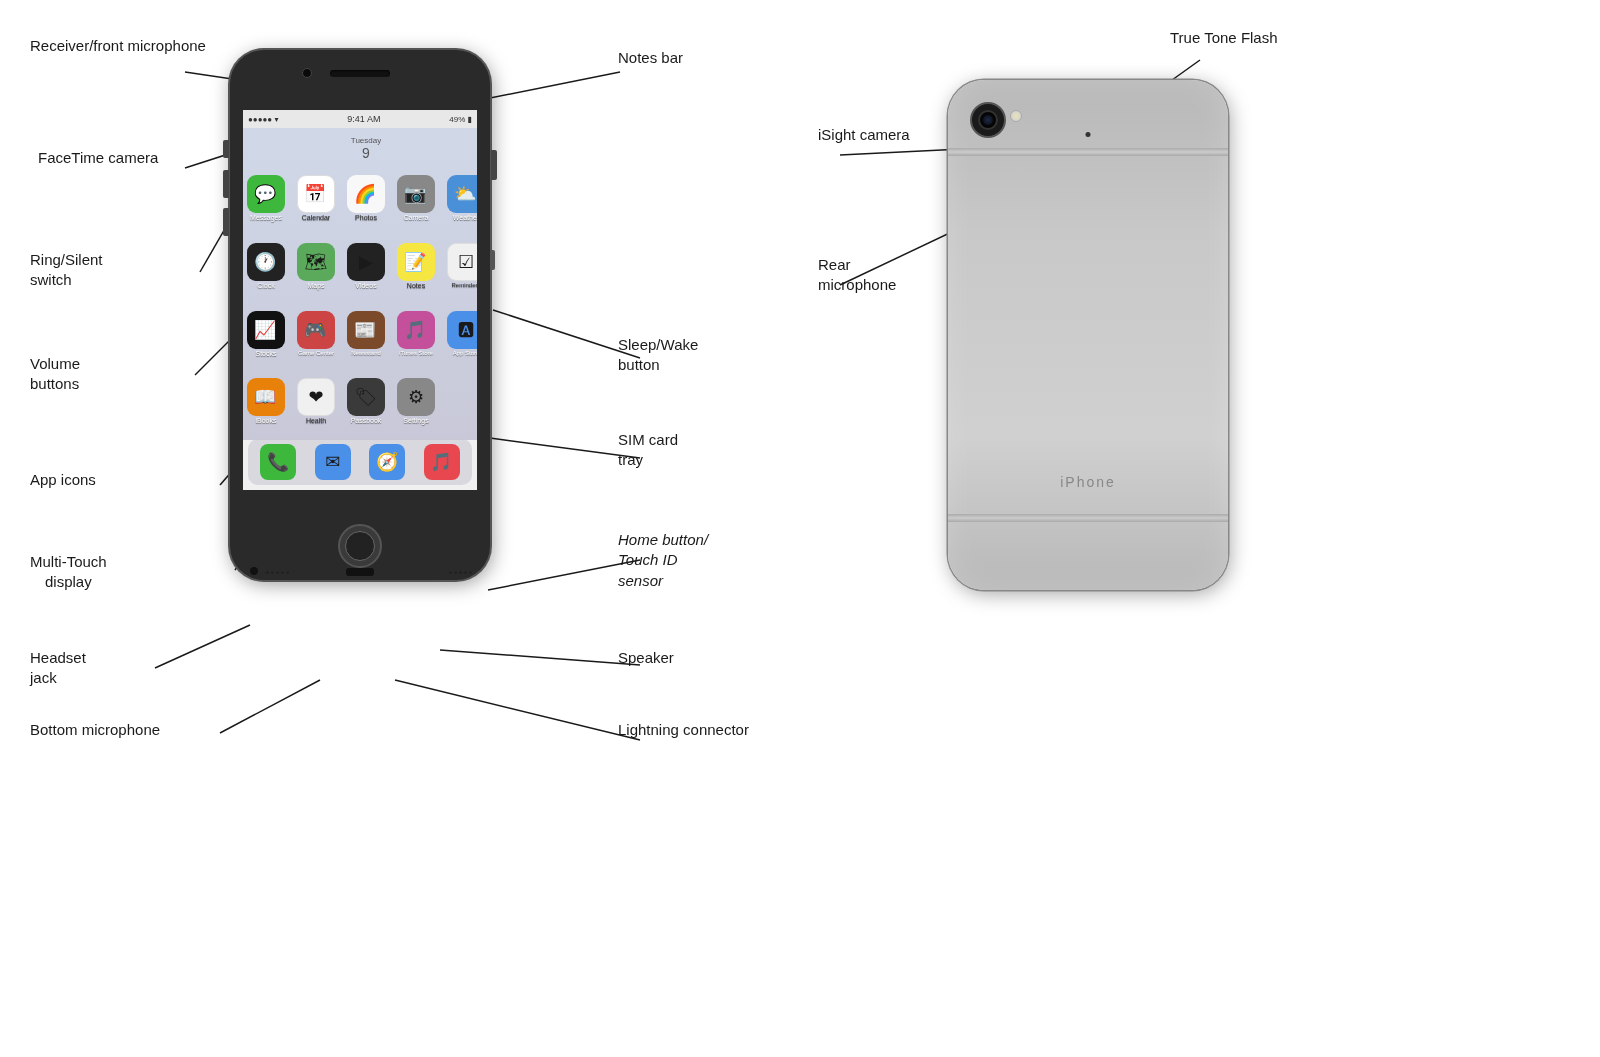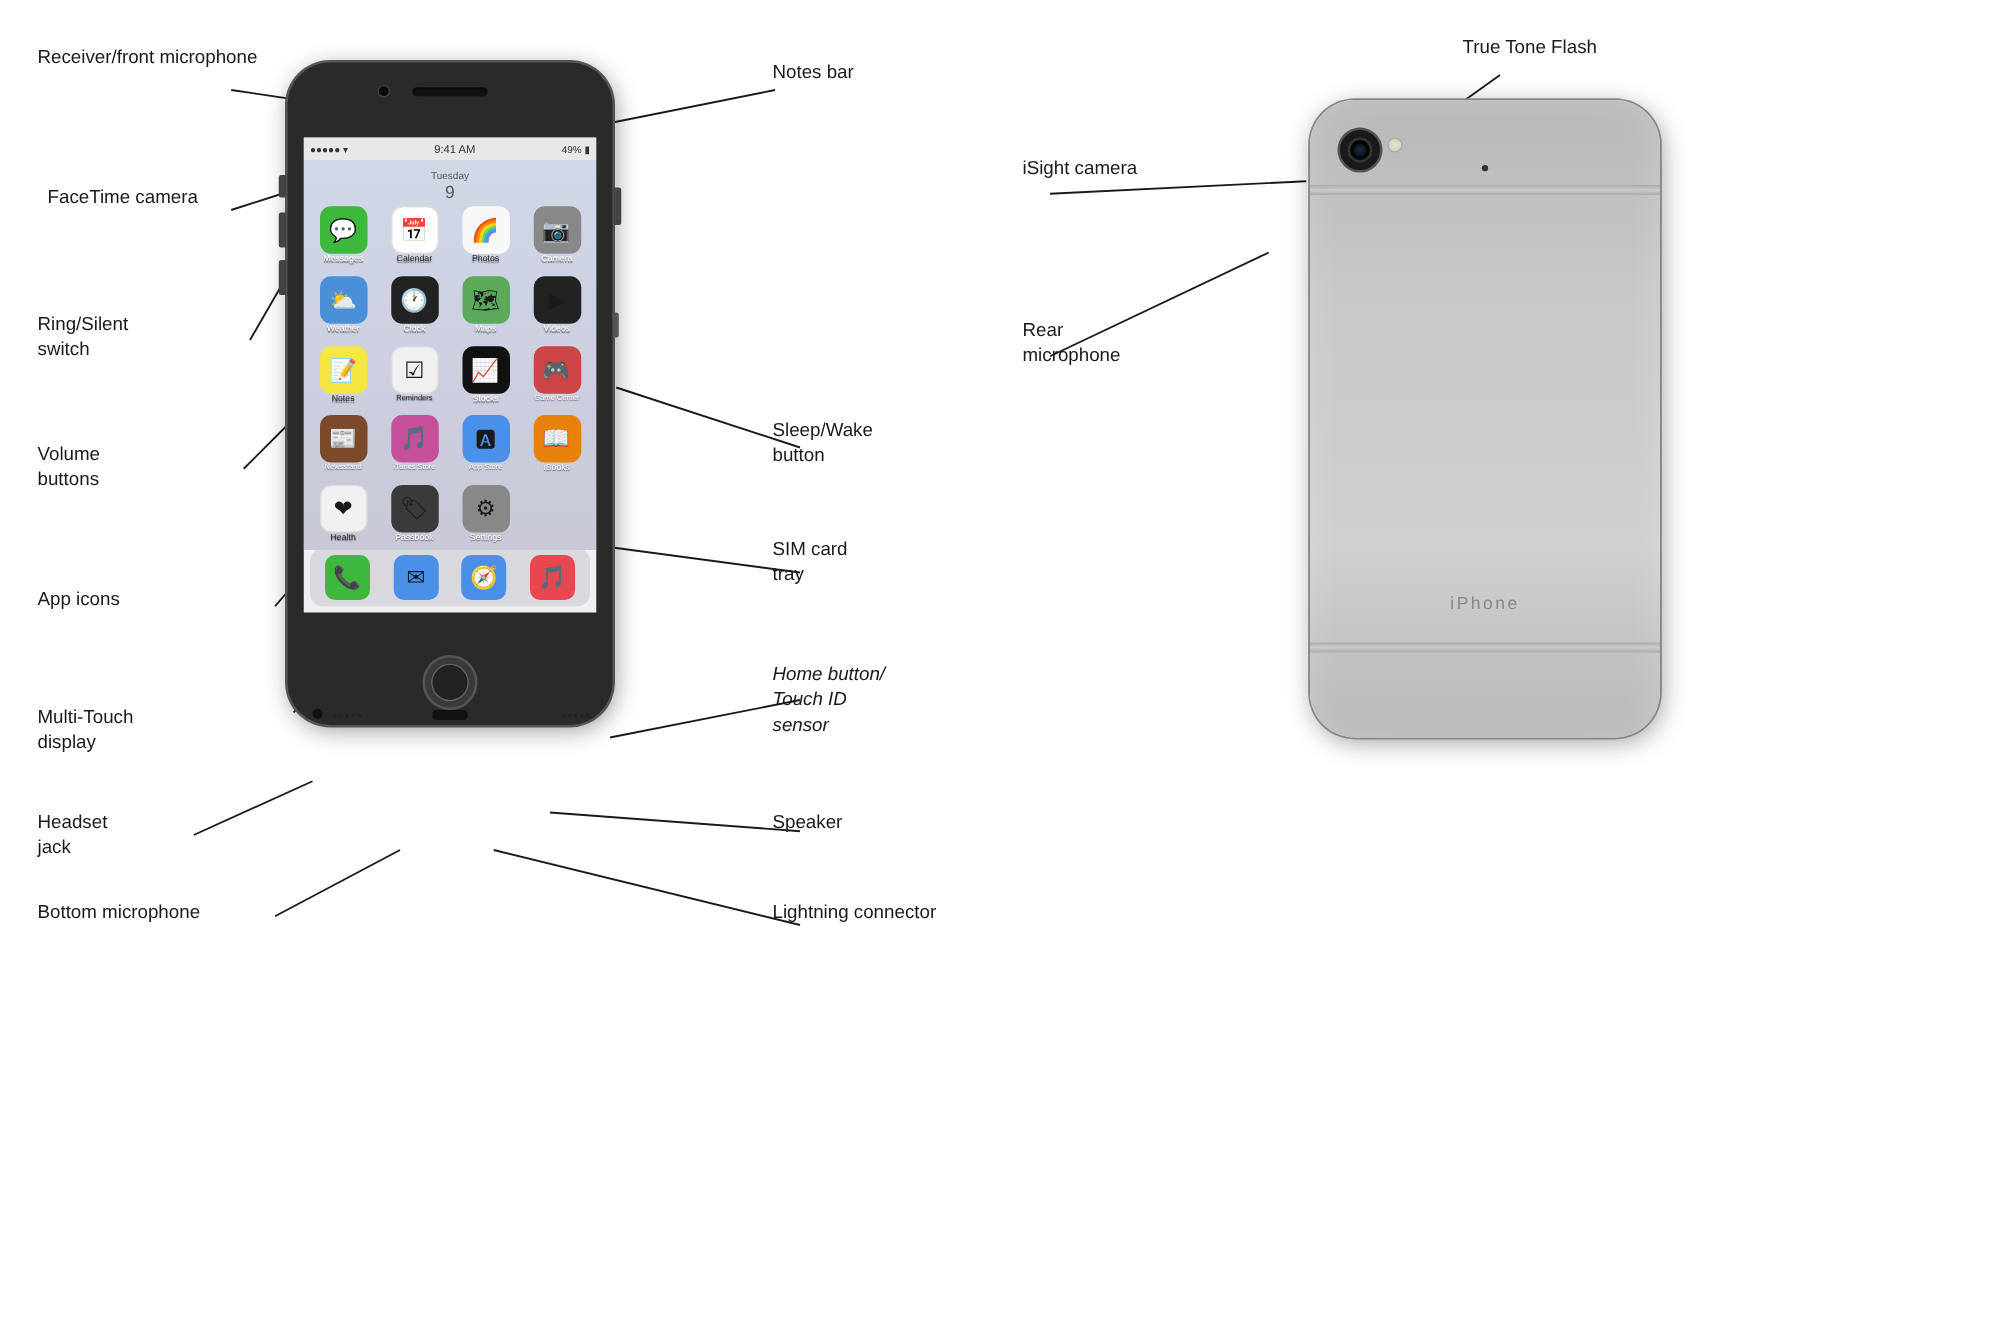--- a/index.html
+++ b/index.html
@@ -105,23 +105,23 @@
       font-size: 9px;
       color: #333;
     }
     
     .screen-homescreen {
       position: absolute;
       top: 18px; left: 0; right: 0;
       bottom: 50px;
       background: linear-gradient(180deg, #d0d8e8 0%, #c8c8d8 100%);
       display: grid;
-      grid-template-columns: repeat(4, 1fr);
+      grid-template-columns: repeat(5, 1fr);
       grid-template-rows: auto repeat(4,1fr);
-      gap: 2px;
+      gap: 12px;
       padding: 6px 4px;
     }
     .date-row {
       grid-column: 1 / -1;
       text-align: center;
       font-size: 9px;
       color: #333;
       padding: 2px 0;
     }
     .app-icon {
@@ -277,21 +277,21 @@
       top: 200px;
       width: 5px;
       height: 20px;
       background: #555;
       border-radius: 0 2px 2px 0;
     }
 
     
     .phone-rear {
       position: absolute;
-      left: 1048px;
+      left: 948px;
       top: 80px;
       width: 305px;
       height: 510px;
     }
     .phone-rear-body {
       position: absolute;
       left: 0; top: 0;
       width: 280px;
       height: 510px;
       background: linear-gradient(180deg, #b8b8b8 0%, #c8c8c8 30%, #d0d0d0 70%, #b8b8b8 100%);
@@ -433,21 +433,21 @@
     <line x1="840" y1="285" x2="1015" y2="202"></line>
   </svg>
 
   <div class="label" style="left:30px;top:36px;">Receiver/front
 microphone</div>
   <div class="label" style="left:38px;top:148px;">FaceTime
 camera</div>
   <div class="label" style="left:30px;top:250px;">Ring/Silent<br>switch</div>
   <div class="label" style="left:30px;top:354px;">Volume<br>buttons</div>
   <div class="label" style="left:30px;top:470px;">App icons</div>
-  <div class="label" style="left:30px;top:564px;">Multi-Touch<br>display</div>
+  <div class="label" style="left:30px;top:552px;text-align:center;">Multi-Touch<br>display</div>
   <div class="label" style="left:30px;top:648px;">Headset<br>jack</div>
   <div class="label" style="left:30px;top:720px;">Bottom microphone</div>
 
   <div class="label" style="left:618px;top:48px;">Notes bar</div>
   <div class="label" style="left:618px;top:335px;">Sleep/Wake<br>button</div>
   <div class="label" style="left:618px;top:430px;">SIM card<br>tray</div>
   <div class="label" style="left:618px;top:530px;font-style:italic;">Home button/<br>Touch ID<br>sensor</div>
   <div class="label" style="left:618px;top:648px;">Speaker</div>
   <div class="label" style="left:618px;top:720px;">Lightning connector</div>
 

